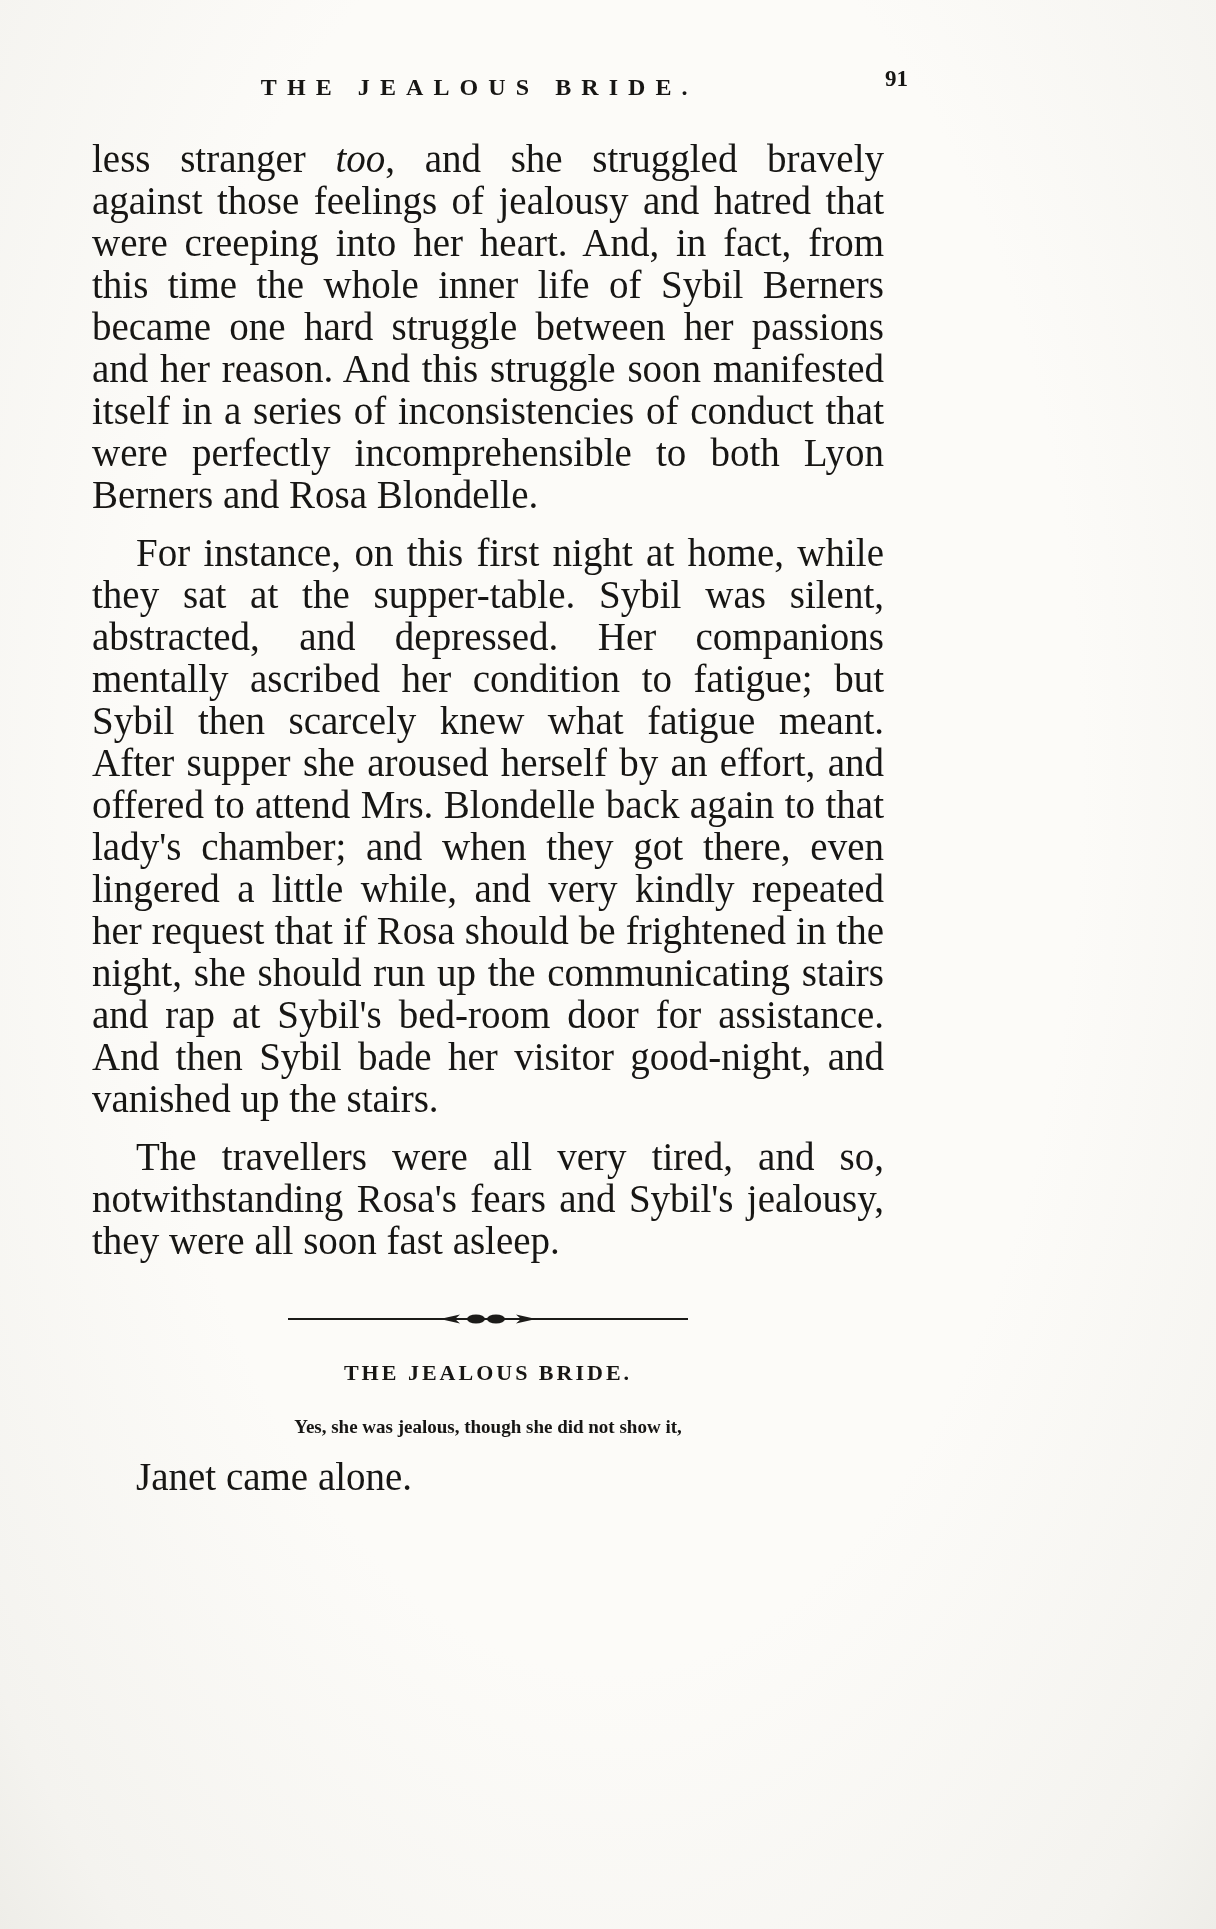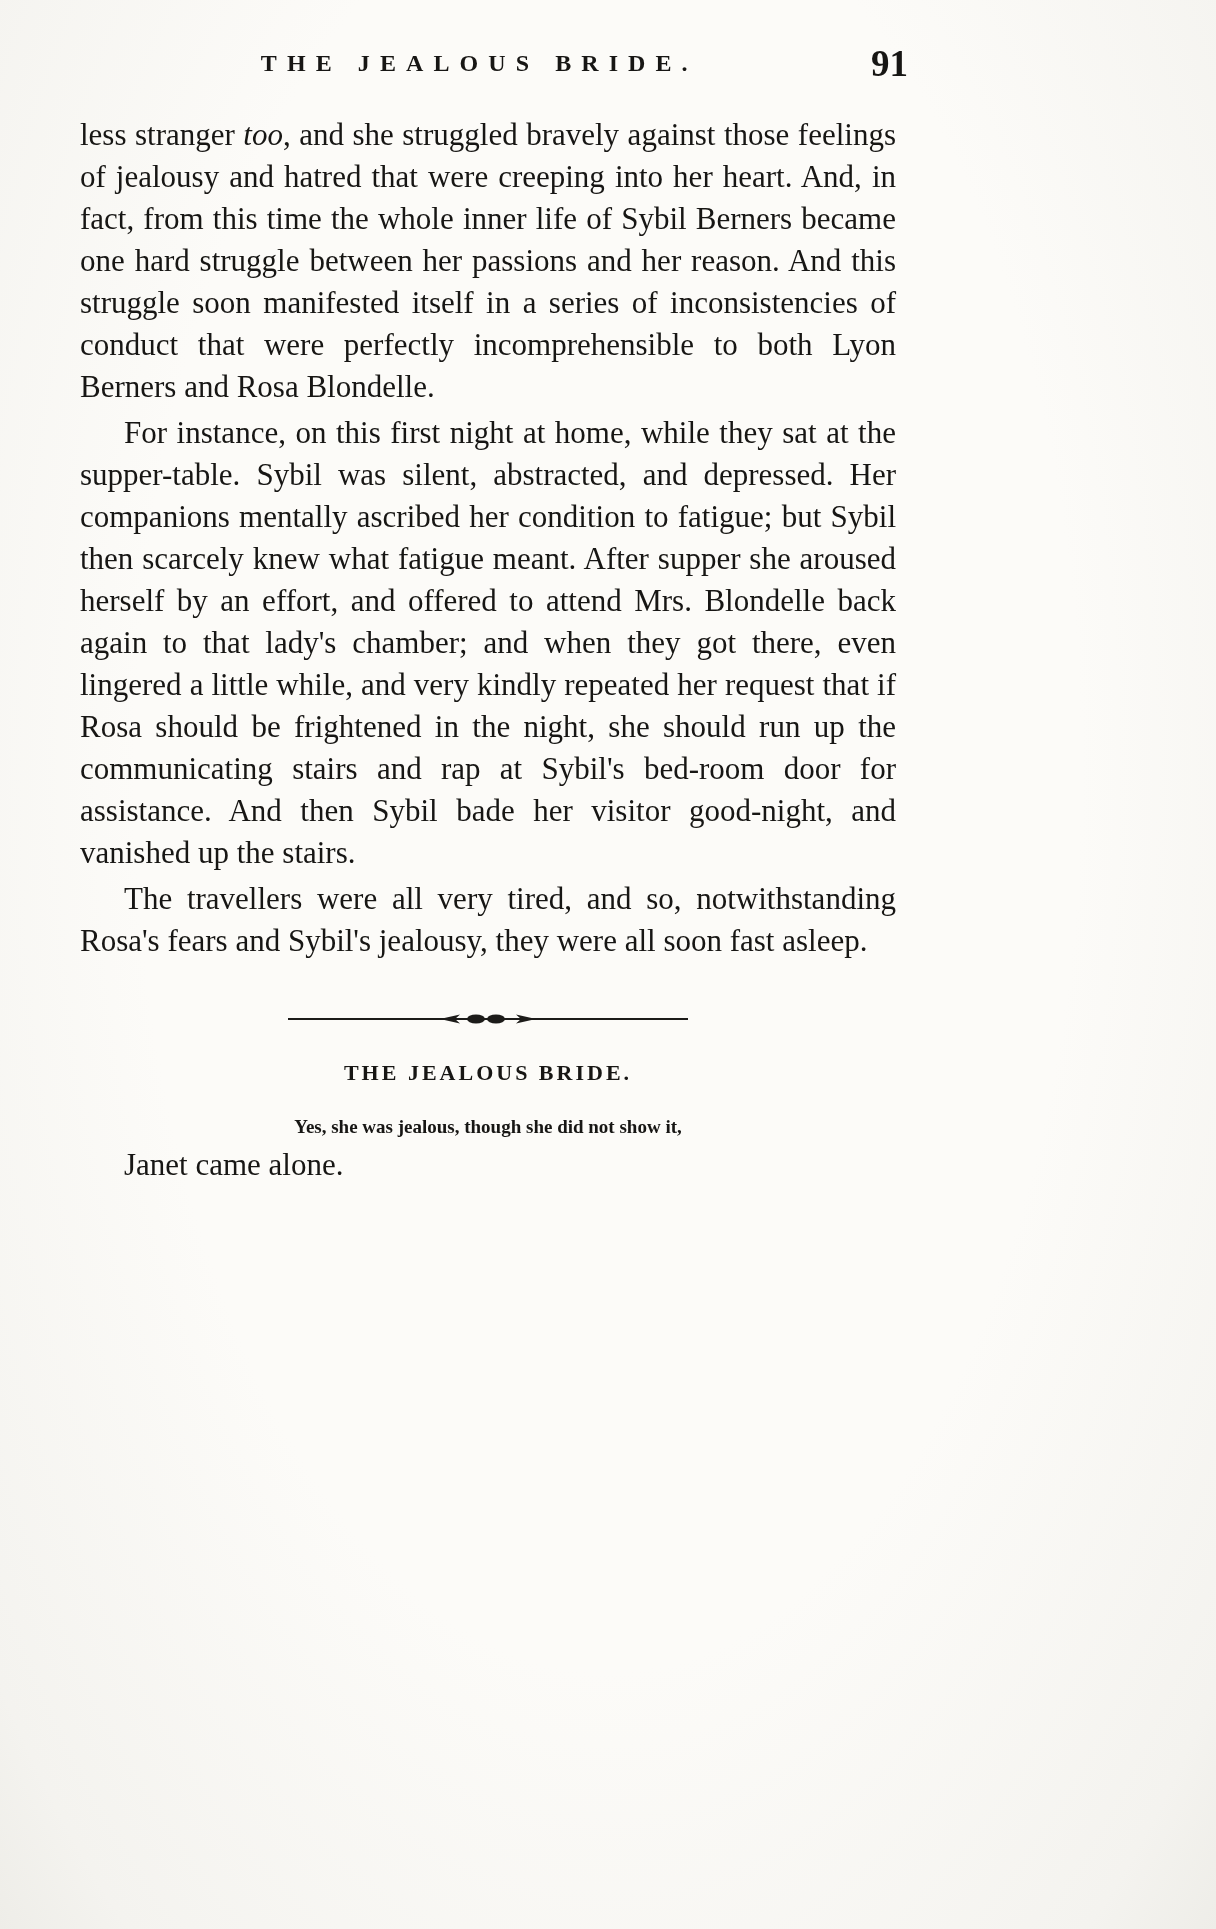--- a/index.html
+++ b/index.html
@@ -2,21 +2,21 @@
 <html><head>
 <meta charset="utf-8">
 <style>
   html, body { margin: 0; padding: 0; background: #e9e8e4; }
   .page {
     position: relative;
     width: 1216px;
     height: 1929px;
     margin: 0 auto;
     box-sizing: border-box;
-    padding-top: 46px;
+    padding-top: 70px;
     background: radial-gradient(ellipse at 50% 40%, #fcfbf8 55%, #f4f3ef 90%, #eeede8 100%);
     font-family: "Liberation Serif", "DejaVu Serif", serif;
     color: #171614;
     overflow: hidden;
   }
   .column {
     width: 824px;
     margin-left: 76px;
   }
   .running-head {
@@ -31,26 +31,26 @@
     transform: translateX(-52%);
     font-size: 24px;
     font-weight: bold;
     letter-spacing: 0.42em;
     white-space: nowrap;
   }
   .page-number {
     position: absolute;
     right: -8px;
     top: -4px;
-    font-size: 37px;
+    font-size: 23px;
     font-weight: bold;
   }
   .body-para {
-    margin: 4px;
-    font-size: 31px;
+    margin: 16px;
+    font-size: 39px;
     line-height: 42px;
     text-align: justify;
     text-indent: 44px;
   }
   .body-para.no-indent { text-indent: 0; }
   .body-para em { font-style: italic; }
   .smallcaps { font-variant: small-caps; }
   .divider {
     margin: 48px auto 0 auto;
     width: 400px;

